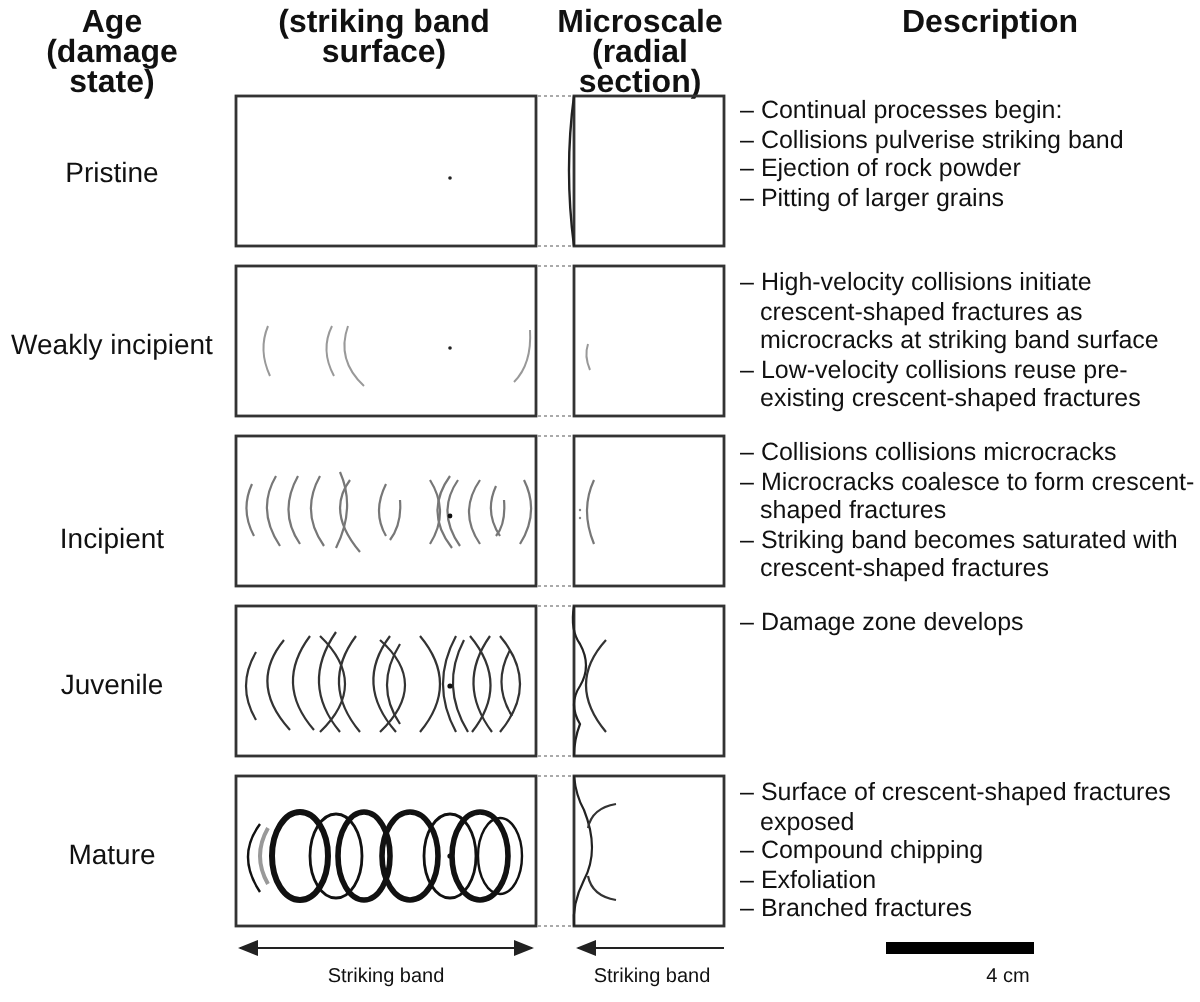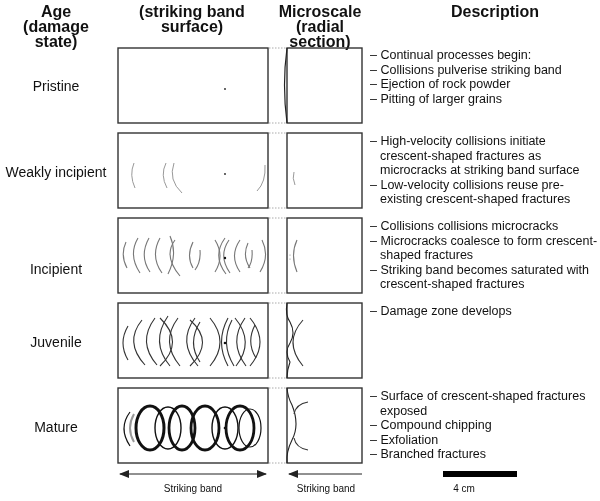--- a/index.html
+++ b/index.html
@@ -174,13 +174,13 @@
   </g>
 
   <line x1="120" y1="474" x2="266" y2="474" stroke="#222" stroke-width="1" marker-start="url(#ahs)" marker-end="url(#ah)"></line>
   <line x1="289" y1="474" x2="362" y2="474" stroke="#222" stroke-width="1" marker-start="url(#ahs)"></line>
 
   <rect x="443" y="471" width="74" height="6" fill="#000"></rect>
 </svg>
 
 <div class="lbl" style="left:118px;top:483px;width:150px;">Striking band</div>
 <div class="lbl" style="left:280px;top:483px;width:92px;">Striking band</div>
-<div class="lbl" style="left:424px;top:483px;width:80px;">4 cm</div>
+<div class="lbl" style="left:464px;top:483px;width:80px;">4 cm</div>
 
 </body></html>

